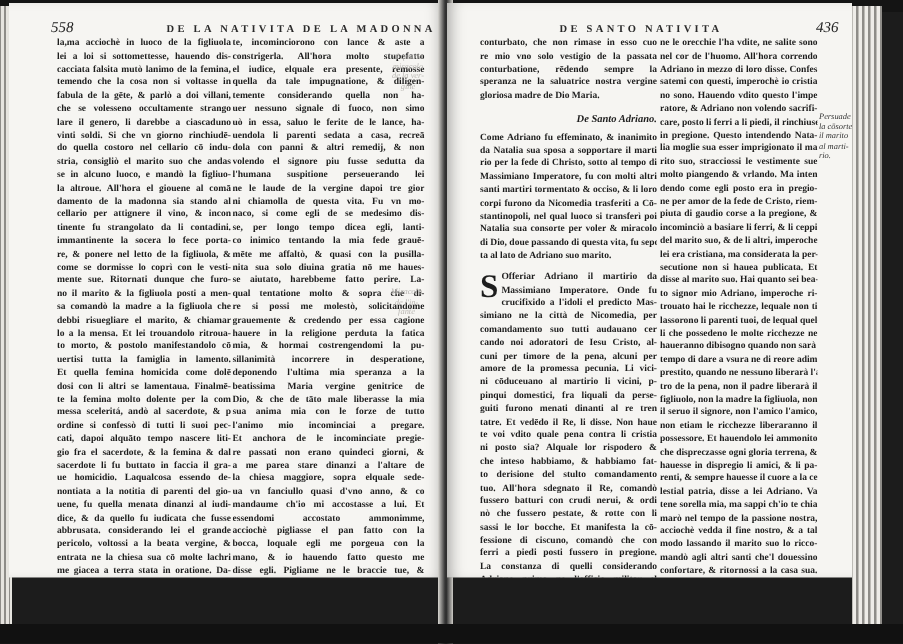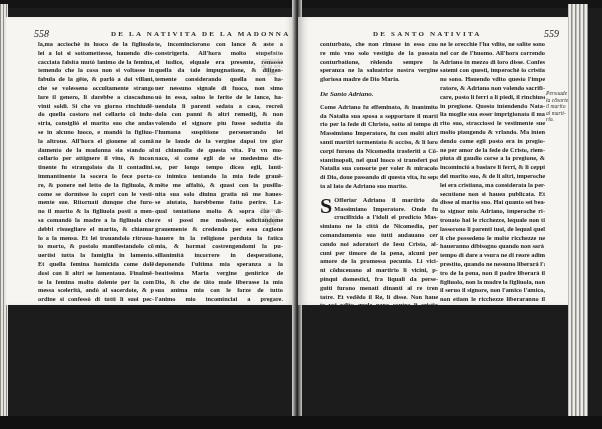--- a/index.html
+++ b/index.html
@@ -1,33 +1,33 @@
 <!DOCTYPE html>
 <html><head>
 <meta charset="utf-8">
 <style>
   html,body{margin:0;padding:0;}
   body{width:602px;height:429px;overflow:hidden;background:#1a1a1a;position:relative;font-family:"Liberation Serif","DejaVu Serif",serif;}
   .spread{position:absolute;left:0;top:0;width:602px;height:429px;background:#1c1c1c;}
-  .page{position:absolute;top:17px;height:288px;background:#f6f5f2;overflow:hidden;text-decoration:underline;}
+  .page{position:absolute;top:2px;height:383px;background:#f6f5f2;overflow:hidden;text-decoration:underline;}
   .page-left{left:6px;width:290px;box-shadow:inset -8px 0 10px -6px rgba(0,0,0,.35);}
   .page-right{left:298px;width:270px;box-shadow:inset 8px 0 10px -6px rgba(0,0,0,.35);}
   .gutter{position:absolute;left:292px;top:0;width:10px;height:429px;background:linear-gradient(90deg,#d9d7d2,#3a3a3a 45%,#2a2a2a 55%,#cfcdc8);}
   .edge-right{position:absolute;left:568px;top:4px;width:20px;height:414px;background:repeating-linear-gradient(90deg,#bdbbb6 0 1px,#eeece8 1px 3px,#8e8c88 3px 4px);}
   .edge-left{position:absolute;left:0;top:4px;width:8px;height:414px;background:repeating-linear-gradient(90deg,#8e8c88 0 1px,#e6e4df 1px 3px);}
   .bottom-bar{position:absolute;left:0;top:416px;width:602px;height:13px;background:#111;}
   .top-bar{position:absolute;left:0;top:0;width:602px;height:8px;background:#141414;}
 
   .running-head{position:absolute;top:13px;font-size:7px;letter-spacing:2.2px;color:#2a2a2a;font-weight:bold;}
   .pnum{position:absolute;top:11px;font-size:10px;color:#222;font-style:italic;}
 
   .col{position:absolute;font-size:6.35px;line-height:8.8px;color:#1d1d1d;text-align:justify;font-weight:bold;}
   .col .ln{display:block;white-space:nowrap;overflow:hidden;text-align:justify;text-align-last:justify;}
   .col .ln.last{text-align-last:left;}
-  .col .heading{display:block;text-align:left;font-style:italic;font-size:7px;margin:6px 0 4px;font-weight:bold;}
+  .col .heading{display:block;text-align:right;font-style:italic;font-size:7px;margin:6px 0 4px;font-weight:bold;}
   .col .dropcap{float:left;font-size:22px;line-height:18px;margin:1px 2px 0 0;font-weight:bold;}
   .margin-note{position:absolute;font-size:5.6px;line-height:6.5px;font-style:italic;color:#333;}
   .margin-note.faint{color:#b8b6b2;}
 </style>
 </head>
 <body>
 
 <div class="spread">
   <div class="top-bar"></div>
   <div class="edge-left"></div>
@@ -135,21 +135,21 @@
 gine</div>
     <div class="margin-note faint" style="left:244px;top:190px;width:42px;white-space:pre;text-align:center;">Miracolo
 de l'in-
 fante</div>
   </div>
 
   <div class="gutter"></div>
 
   <div class="page page-right">
     <span class="running-head" style="left:75px;">DE SANTO NATIVITA</span>
-    <span class="pnum" style="left:246px;">559</span>
+    <span class="pnum" style="left:246px;">436</span>
 
     <div class="col" id="rc1" style="left:22px;top:23px;width:118px;">
         <span class="ln">conturbato, che non rimase in esso cuo</span>
         <span class="ln">re mio vno solo vestigio de la passata</span>
         <span class="ln">conturbatione, rēdendo sempre la</span>
         <span class="ln">speranza ne la saluatrice nostra vergine</span>
         <span class="ln last">gloriosa madre de Dio Maria.</span>
         <span class="heading">De Santo Adriano.</span>
         <span class="ln">Come Adriano fu effeminato, &amp; inanimito</span>
         <span class="ln">da Natalia sua sposa a sopportare il marti</span>

